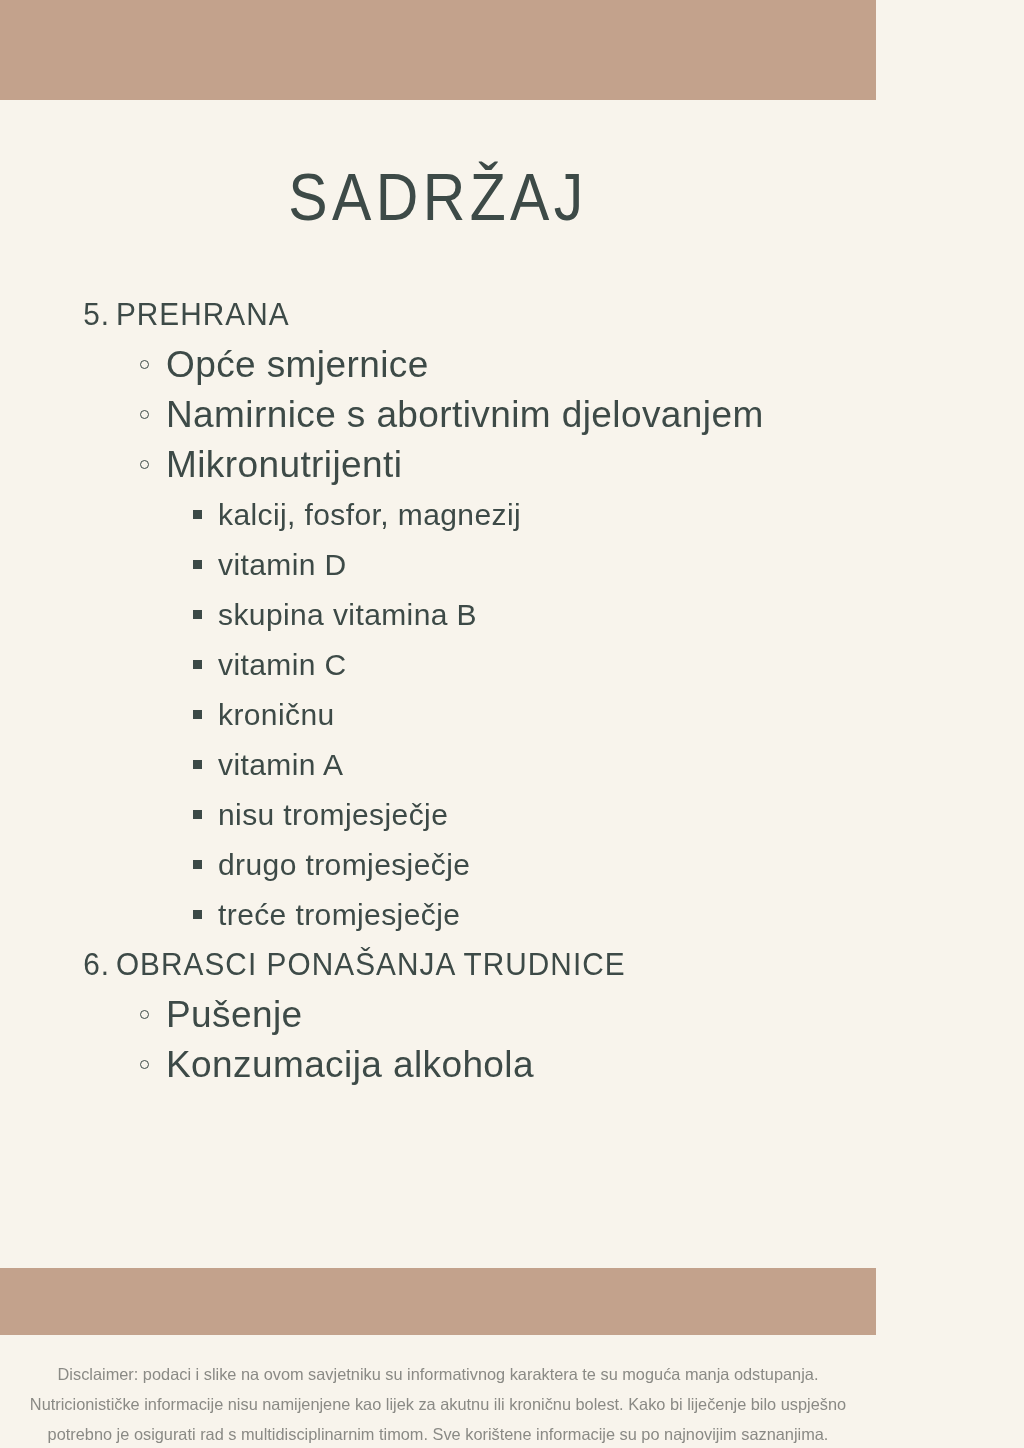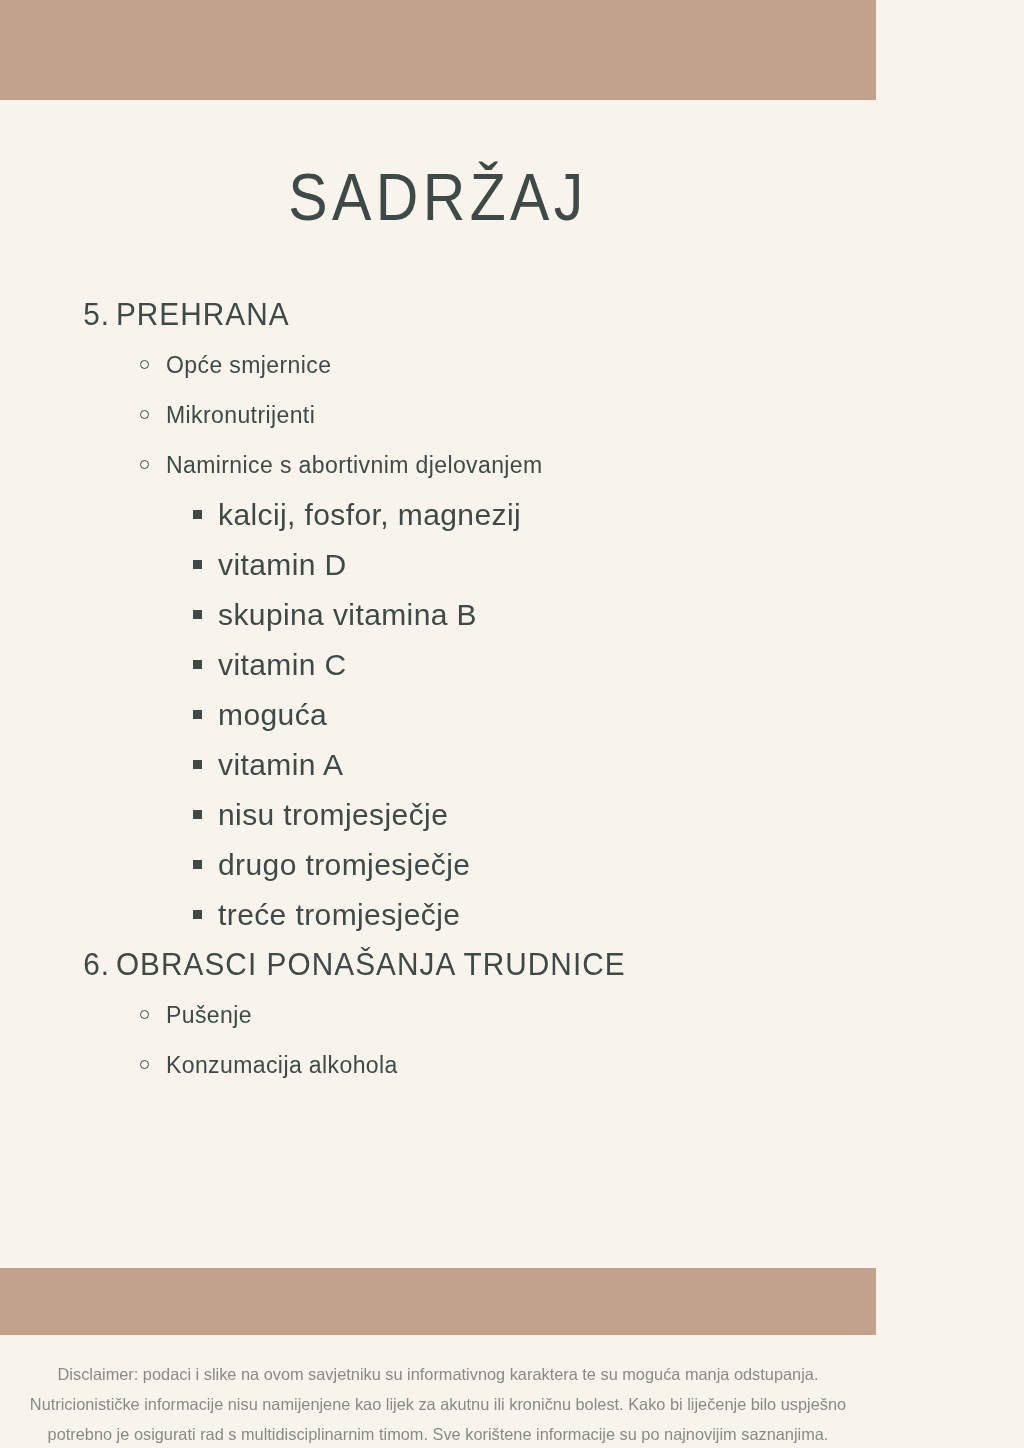--- a/index.html
+++ b/index.html
@@ -80,21 +80,21 @@
     transform-origin: left center;
   }
   .sec .num {
     display: inline-block;
     margin-right: 6px;
   }
 
   
   .lvl2 {
     color: #3D4A47;
-    font-size: 23px;
+    font-size: 37px;
     font-weight: 300;
     line-height: 50px;
     padding-left: 150px;
     position: relative;
     max-width: 760px;
     letter-spacing: 0.4px;
   }
   .lvl2 > .marker {
     position: absolute;
     left: 124px;
@@ -181,28 +181,28 @@
         <span class="num">5.</span><span>PREHRANA</span>
       </div>
 
       <div class="lvl2">
         <span class="marker"><span class="ring"></span></span>
         <span>Opće smjernice</span>
       </div>
 
       <div class="lvl2">
         <span class="marker"><span class="ring"></span></span>
+        <span>Namirnice s abortivnim djelovanjem</span>
+      </div>
+
+      <div class="lvl2">
+        <span class="marker"><span class="ring"></span></span>
         <span>Mikronutrijenti</span>
       </div>
 
-      <div class="lvl2">
-        <span class="marker"><span class="ring"></span></span>
-        <span>Namirnice s abortivnim djelovanjem</span>
-      </div>
-
       <div class="lvl3">
         <span class="marker"><span class="square"></span></span>
         <span>kalcij, fosfor, magnezij</span>
       </div>
 
       <div class="lvl3">
         <span class="marker"><span class="square"></span></span>
         <span>vitamin D</span>
       </div>
 
@@ -211,21 +211,21 @@
         <span>skupina vitamina B</span>
       </div>
 
       <div class="lvl3">
         <span class="marker"><span class="square"></span></span>
         <span>vitamin C</span>
       </div>
 
       <div class="lvl3">
         <span class="marker"><span class="square"></span></span>
-        <span>moguća</span>
+        <span>kroničnu</span>
       </div>
 
       <div class="lvl3">
         <span class="marker"><span class="square"></span></span>
         <span>vitamin A</span>
       </div>
 
 
       <div class="lvl3">
         <span class="marker"><span class="square"></span></span>

